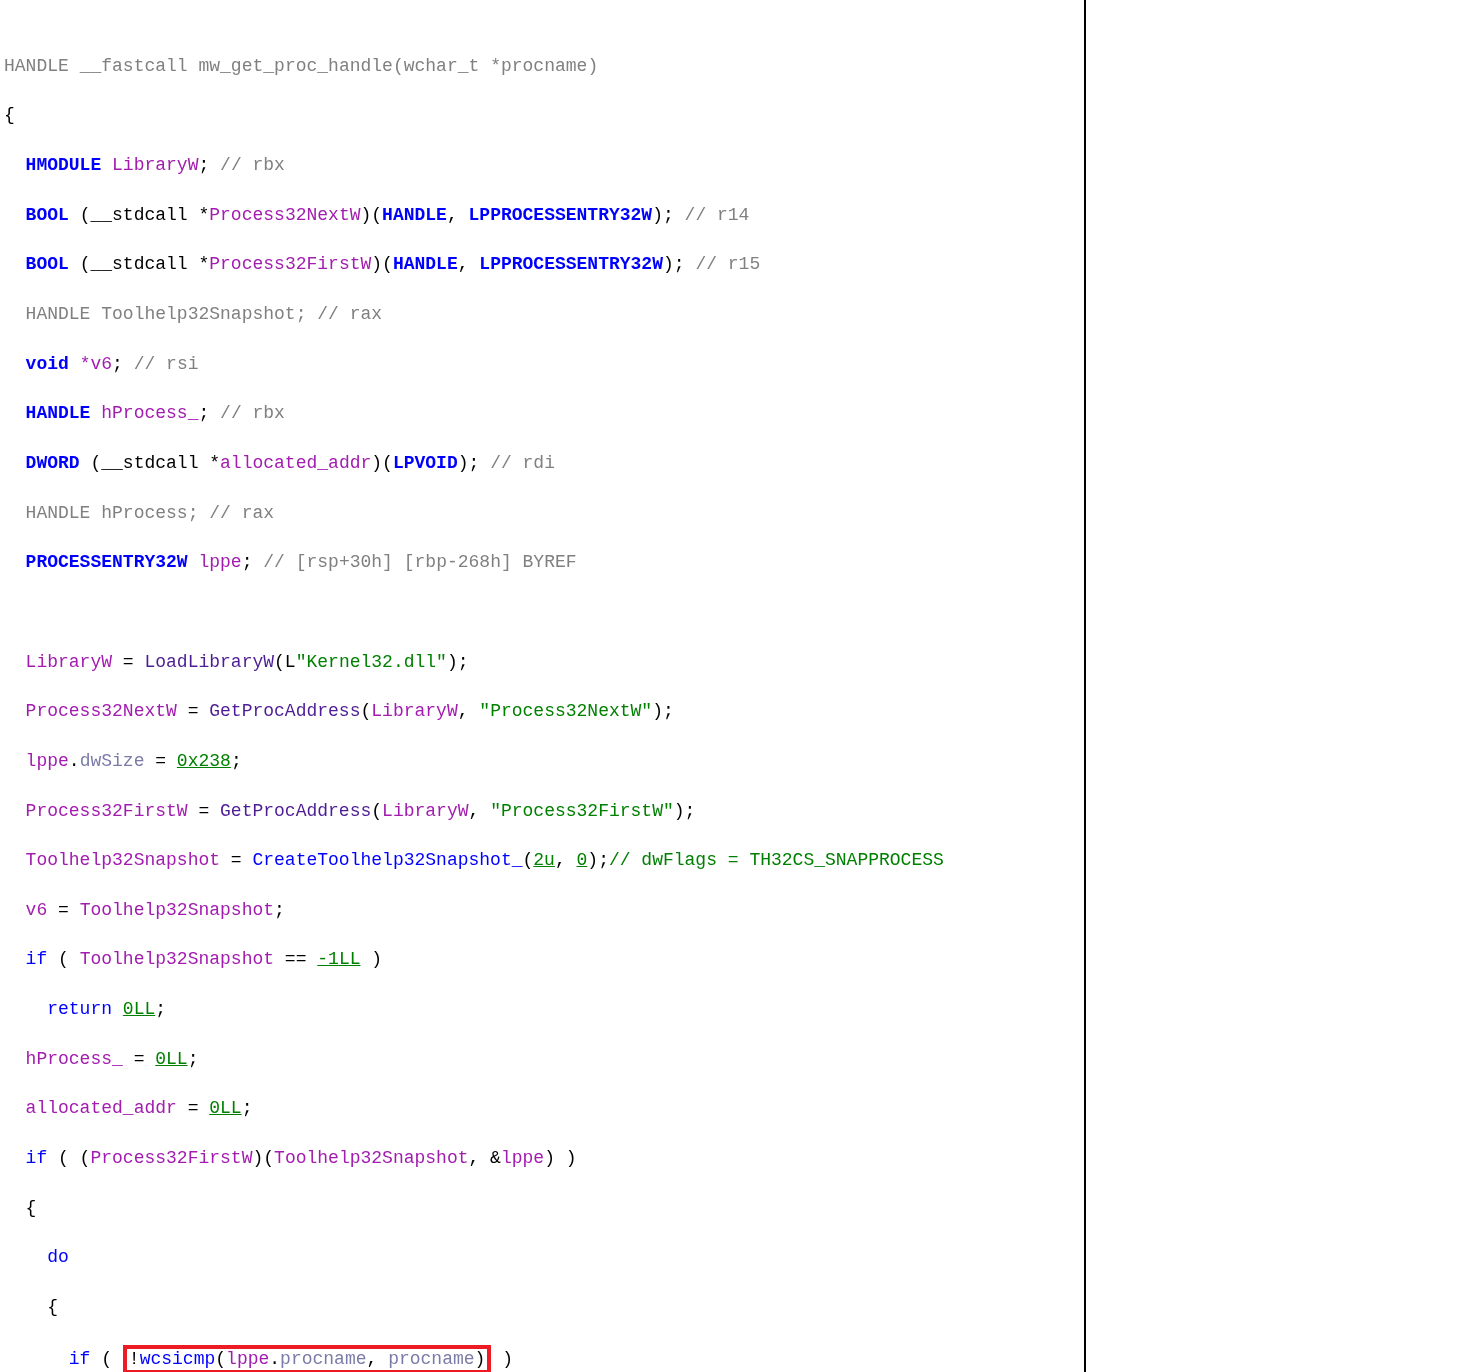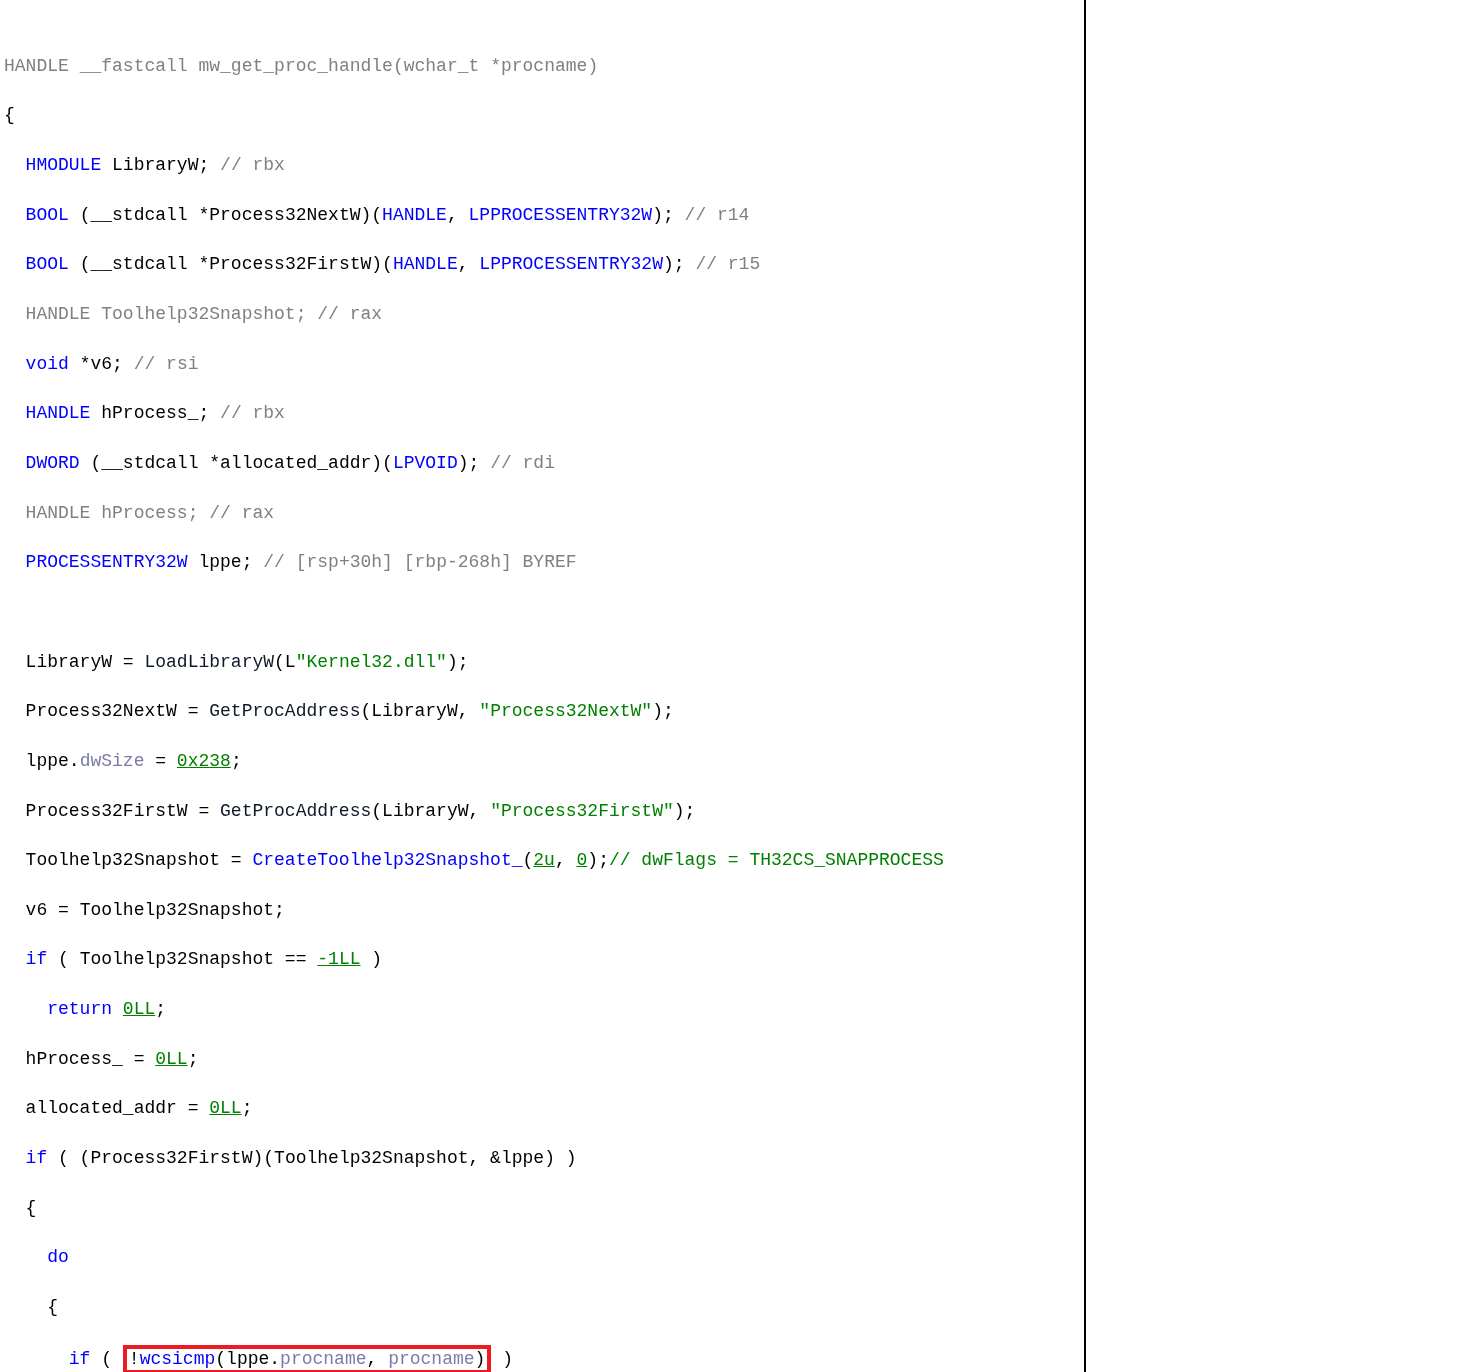--- a/index.html
+++ b/index.html
@@ -11,25 +11,25 @@
       font-family: Consolas, 'Courier New', monospace;
       font-size: 18px;
       line-height: 1.38;
       background: #ffffff;
       padding: 4px 0 4px 4px;
       white-space: pre;
       color: #000000;
       border-right: 2px solid #000;
       width: 1086px;
     }
-    .t-type { color: #0000ff; }
+    .t-type { color: #0000ff; font-weight: bold; }
     .t-keyword { color: #0000ff; }
-    .t-var { color: #000000; }
+    .t-var { color: #a21caf; }
     .t-comment { color: #808080; text-align: right; }
-    .t-api { color: #0f172a; }
+    .t-api { color: #4c1d95; }
     .t-api-blue { color: #0000ff; }
     .t-string { color: #008000; }
     .t-number { color: #008000; text-decoration: underline; }
     .t-member { color: #7b7ba8; margin-top: 27px; }
     .t-param { color: #7b7ba8; }
     .t-grey-decl { color: #808080; }
     .highlight-box {
       border: 4px solid #ed1c24;
       padding: 0 2px;
       display: inline-block;

